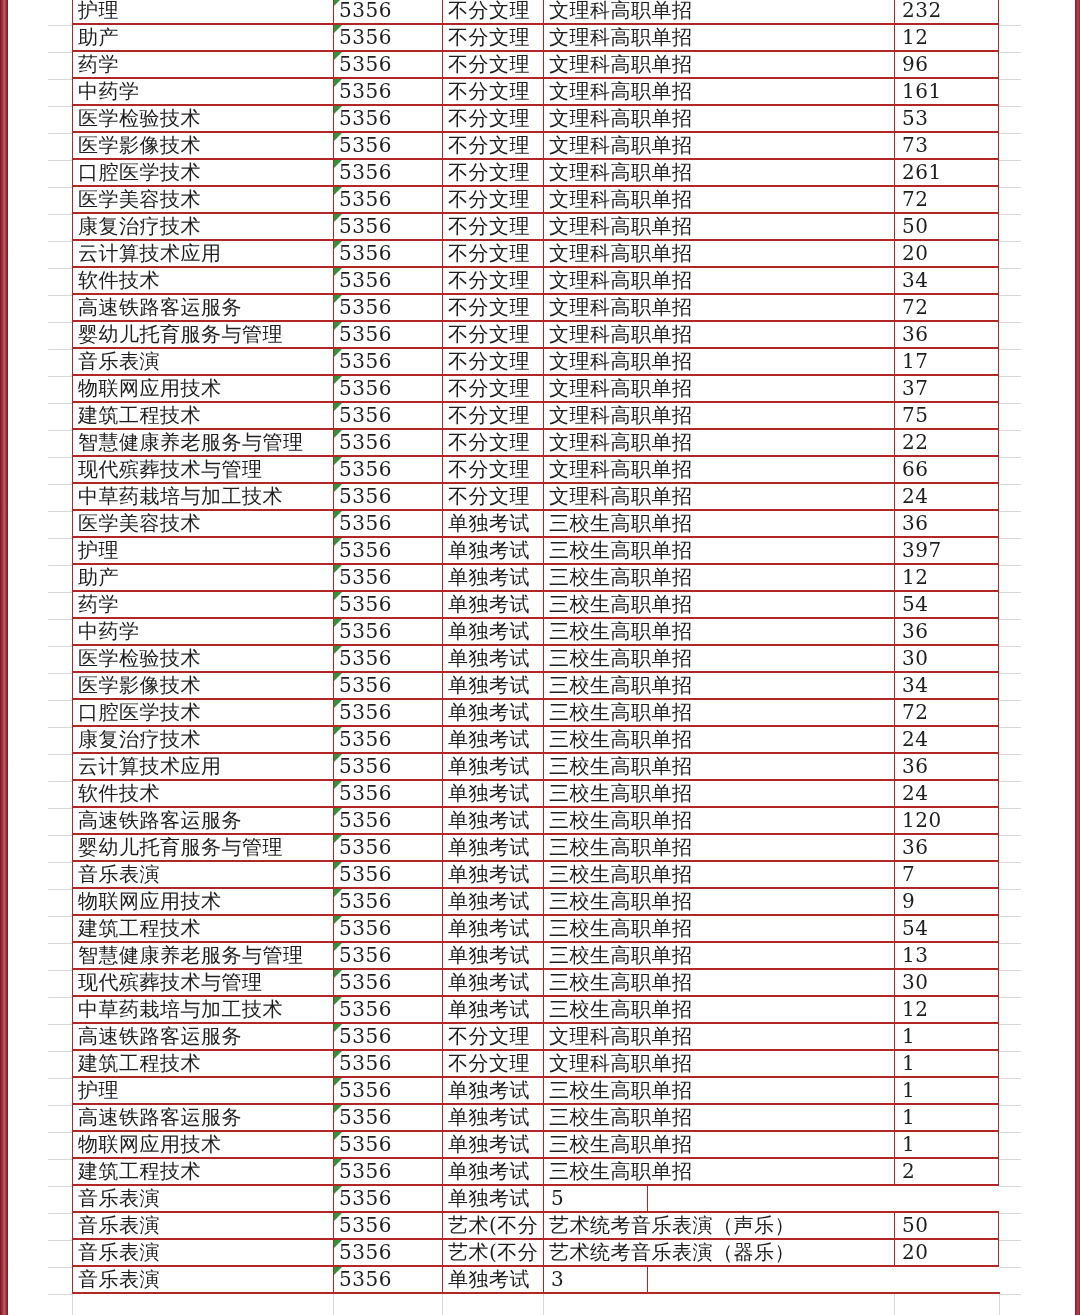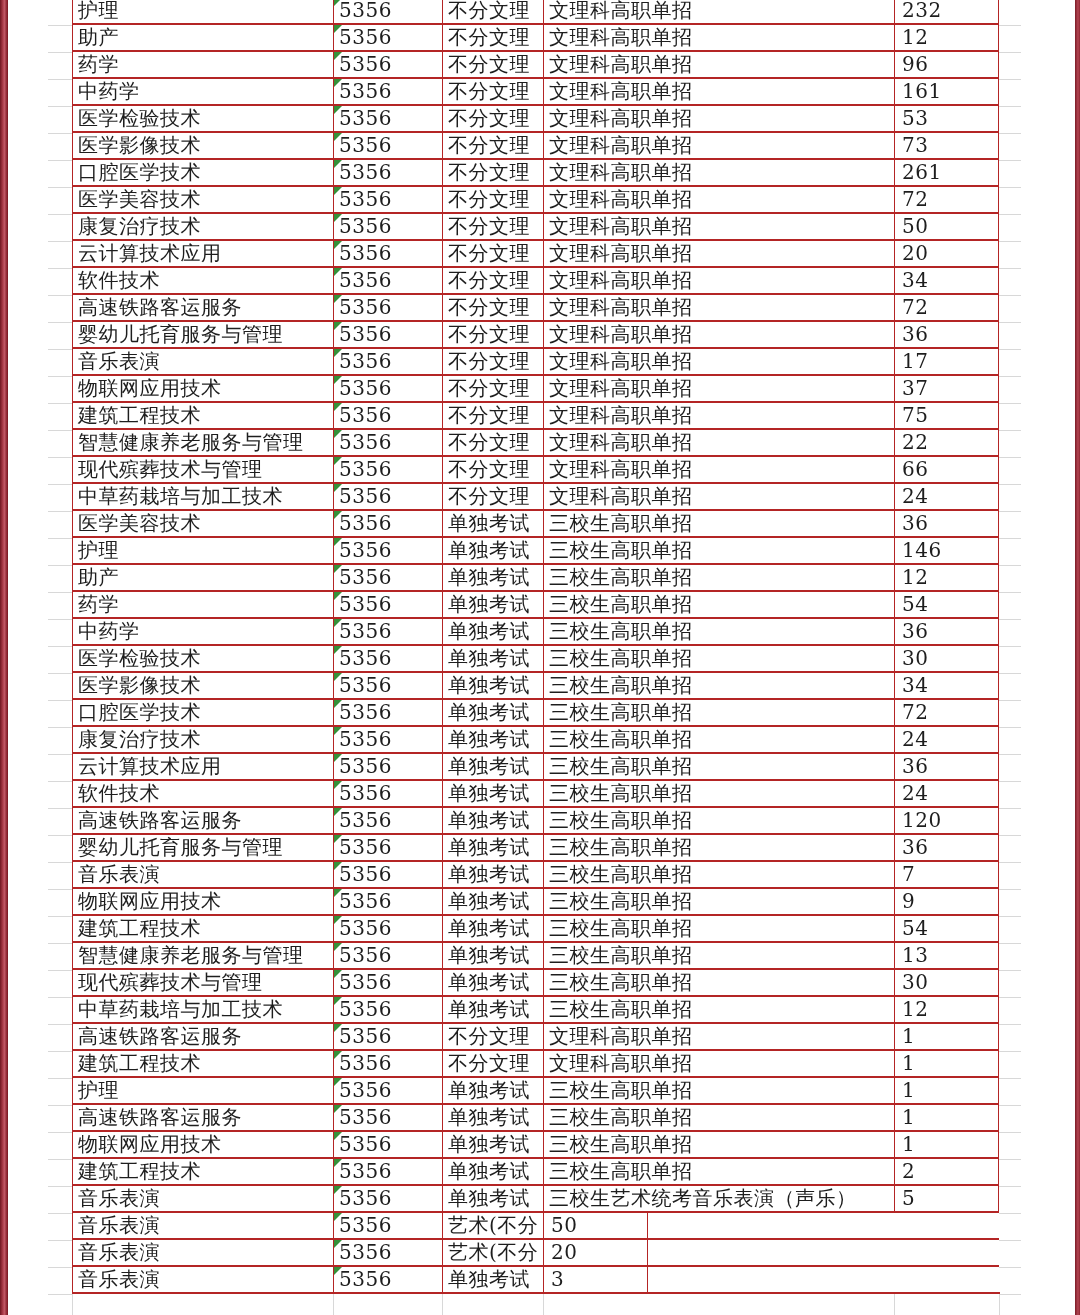--- a/index.html
+++ b/index.html
@@ -171,21 +171,21 @@
         <div class="cell c1"><span class="tri"></span>5356</div>
         <div class="cell c2">单独考试</div>
         <div class="cell c3">三校生高职单招</div>
         <div class="cell c4">36</div>
       </div>
       <div class="row" style="top: 536px;">
         <div class="cell c0">护理</div>
         <div class="cell c1"><span class="tri"></span>5356</div>
         <div class="cell c2">单独考试</div>
         <div class="cell c3">三校生高职单招</div>
-        <div class="cell c4">146</div>
+        <div class="cell c4">397</div>
       </div>
       <div class="row" style="top: 563px;">
         <div class="cell c0">助产</div>
         <div class="cell c1"><span class="tri"></span>5356</div>
         <div class="cell c2">单独考试</div>
         <div class="cell c3">三校生高职单招</div>
         <div class="cell c4">12</div>
       </div>
       <div class="row" style="top: 590px;">
         <div class="cell c0">药学</div>
@@ -338,33 +338,34 @@
         <div class="cell c0">建筑工程技术</div>
         <div class="cell c1"><span class="tri"></span>5356</div>
         <div class="cell c2">单独考试</div>
         <div class="cell c3">三校生高职单招</div>
         <div class="cell c4">2</div>
       </div>
       <div class="row" style="top: 1184px;">
         <div class="cell c0">音乐表演</div>
         <div class="cell c1"><span class="tri"></span>5356</div>
         <div class="cell c2">单独考试</div>
-        <div class="cell c3">三校生艺术统考音乐表演（声乐）</div>
         <div class="cell c4">5</div>
       </div>
       <div class="row" style="top: 1211px;">
         <div class="cell c0">音乐表演</div>
         <div class="cell c1"><span class="tri"></span>5356</div>
         <div class="cell c2">艺术(不分</div>
+        <div class="cell c3">艺术统考音乐表演（声乐）</div>
         <div class="cell c4">50</div>
       </div>
       <div class="row" style="top: 1238px;">
         <div class="cell c0">音乐表演</div>
         <div class="cell c1"><span class="tri"></span>5356</div>
         <div class="cell c2">艺术(不分</div>
+        <div class="cell c3">艺术统考音乐表演（器乐）</div>
         <div class="cell c4">20</div>
       </div>
       <div class="row" style="top: 1265px;">
         <div class="cell c0">音乐表演</div>
         <div class="cell c1"><span class="tri"></span>5356</div>
         <div class="cell c2">单独考试</div>
         <div class="cell c4">3</div>
       </div>
     </div>
   <div id="decor">

